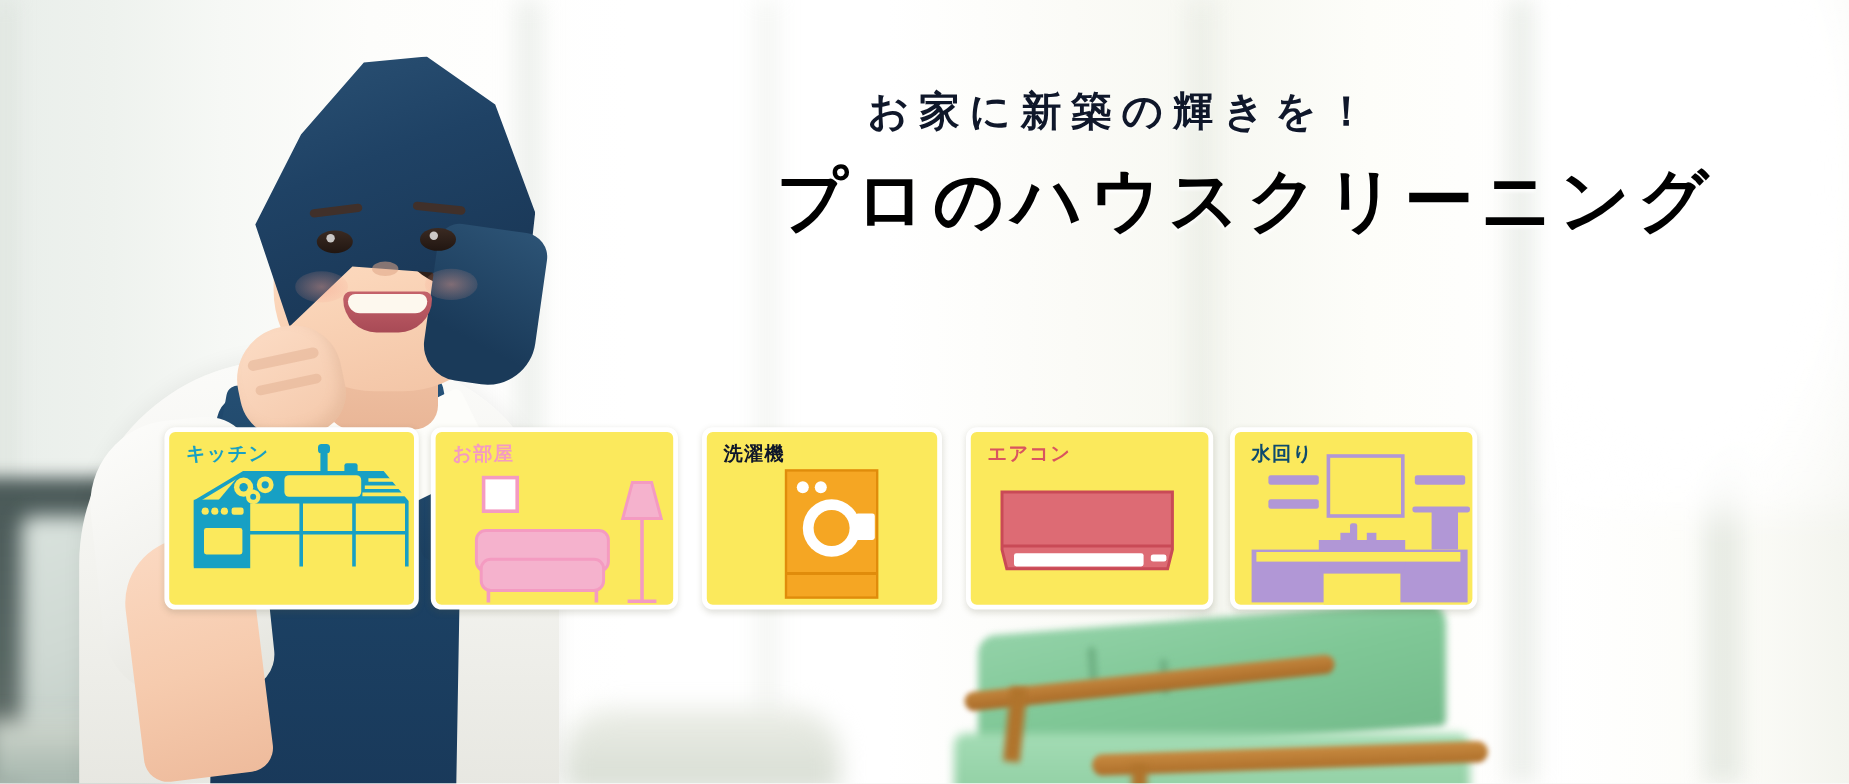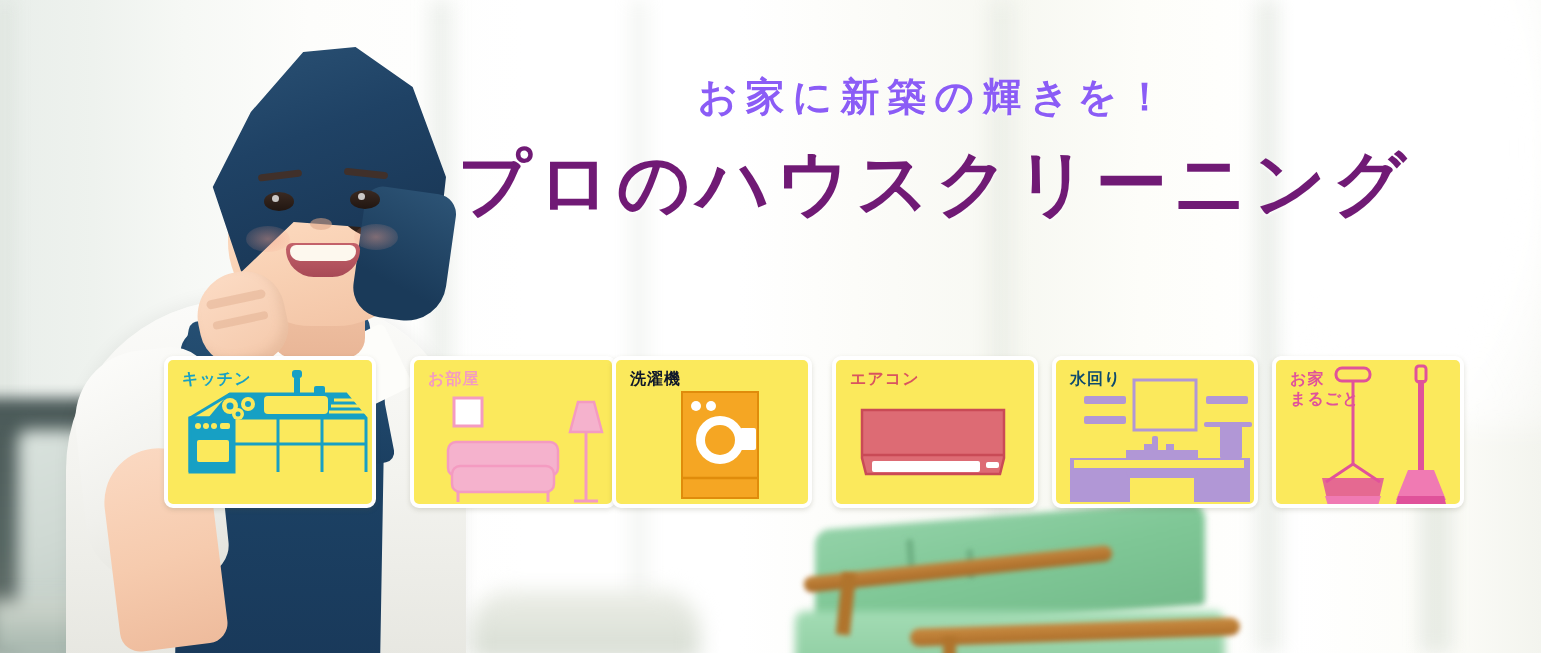--- a/index.html
+++ b/index.html
@@ -230,41 +230,42 @@
   }
 
   
   #headline {
     position:absolute; left:440px; top:70px; width:990px;
     text-align:center;
     z-index:6;
   }
   .sub {
     font-family:"DejaVu Serif","Liberation Serif",serif;
-    font-size:39px;
+    font-size:34px;
     font-weight:700;
-    color:#8b5cf6;
+    color:#0f172a;
     letter-spacing:8px;
     text-shadow:0 1px 2px rgba(255,255,255,.9);
   }
   .main-title {
     margin-top:20px;
     font-family:"DejaVu Serif","Liberation Serif",serif;
-    font-size:72px;
+    font-size:58px;
     font-weight:700;
-    color:#701a75;
+    color:#000000;
     letter-spacing:6px;
     line-height:1.08;
     text-shadow:0 2px 3px rgba(255,255,255,.85);
     white-space:nowrap;
+    text-align:right;
   }
 
   
   #cards {
-    position:absolute; left:164px; top:356px;
+    position:absolute; left:137px; top:356px;
     width:1300px; height:160px;
     z-index:8;
     padding-left:31px;
   }
   .card {
     position:absolute;
     top:0;
     height:152px;
     background:#fbe95c;
     border:4px solid #ffffff;
@@ -278,21 +279,21 @@
     letter-spacing:1px;
     line-height:1.24;
     white-space:pre-line;
     z-index:3;
   }
   .card-art { position:absolute; inset:0; }
   .card-art svg { position:absolute; }
 
   
   #card-0 { left:0px;    width:212px; }
-  #card-1 { left:222px;  width:206px;margin-left:24px; }
+  #card-1 { left:222px;  width:206px; }
   #card-2 { left:448px;  width:200px; }
   #card-3 { left:668px;  width:206px; }
   #card-4 { left:888px;  width:206px; }
   #card-5 { left:1108px; width:192px; }
 </style>
 </head>
 <body>
 
 <div id="hero">
 
@@ -471,36 +472,15 @@
           </g>
           <g fill="#fbe95c">
             <rect x="18" y="100" width="170" height="8"></rect>
             <rect x="74" y="118" width="64" height="26"></rect>
           </g>
         </svg>
       </div>
       <div class="card-label" style="color:#0c4a6e;">水回り</div>
     </div>
 
-    <div class="card" id="card-5">
-      <div class="card-art">
-        <svg width="192" height="152" viewBox="0 0 192 152">
-          <g fill="none" stroke="#e0529a" stroke-width="3">
-            <rect x="60" y="8" width="34" height="13" rx="6"></rect>
-            <path d="M77 21 V104"></path>
-            <path d="M77 104 L50 122 M77 104 L104 122"></path>
-          </g>
-          <path d="M46 118 H108 L100 152 H54 Z" fill="#e0529a" opacity=".85"></path>
-          <path d="M49 136 H105 L100 152 H54 Z" fill="#f07ab3"></path>
-          <g>
-            <rect x="140" y="6" width="10" height="16" rx="3" fill="none" stroke="#e0529a" stroke-width="3"></rect>
-            <rect x="142" y="20" width="6" height="90" fill="#e0529a"></rect>
-            <path d="M132 110 H158 L170 140 H120 Z" fill="#f07ab3"></path>
-            <path d="M122 136 H168 L172 152 H118 Z" fill="#e0529a"></path>
-          </g>
-        </svg>
-      </div>
-      <div class="card-label" style="color:#e0529a;">お家
-まるごと</div>
-    </div>
 
   </div>
 </div>
 
 </body></html>

